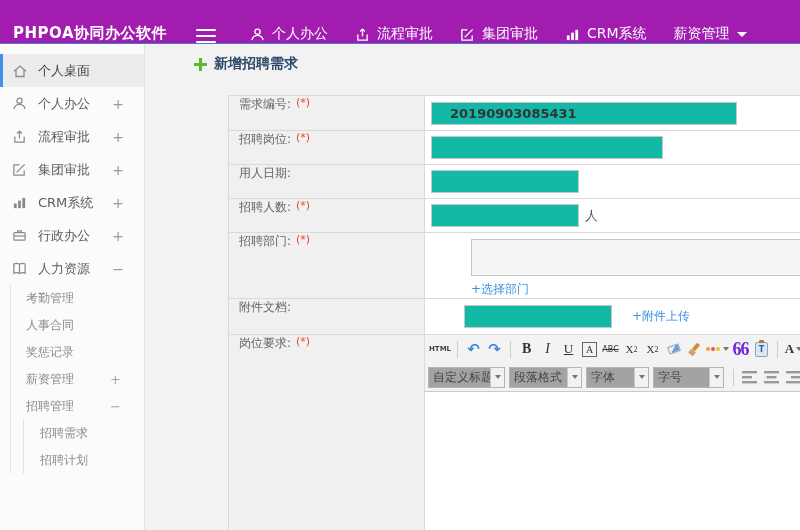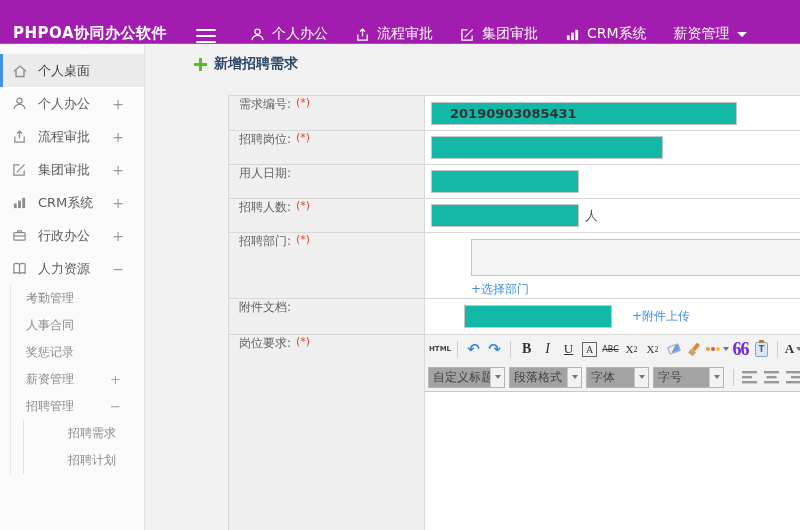--- a/index.html
+++ b/index.html
@@ -26,21 +26,21 @@
   .side-item { height:33px; display:flex; align-items:center; padding-left:12px;
     color:#5c5c5c; font-size:13px; position:relative; cursor:pointer; }
   .side-item .ic { width:17px; height:17px; margin-right:9px; display:flex; align-items:center; }
   .side-item .exp { position:absolute; right:20px; color:#999; font-size:14px; font-weight:400; }
   .side-item.active { background:#ececec; border-left:3px solid #4590e8; padding-left:9px; color:#3f3f3f; }
   .submenu { border-left:1px solid #e6e6e6; margin-left:10px; }
   .sub-item { height:27px; display:flex; align-items:center; padding-left:15px;
     font-size:12px; color:#8b8b8b; position:relative; cursor:pointer; }
   .sub-item .exp { position:absolute; right:23px; color:#a5a5a5; font-size:13px; }
   .submenu2 { border-left:1px solid #e2e2e2; margin-left:12px; }
-  .submenu2 .sub-item { padding-left:16px;justify-content:center; }
+  .submenu2 .sub-item { padding-left:16px; }
 
   
   .content { position:absolute; left:146px; top:44px; right:0; bottom:0; background:#f2f2f2; overflow:hidden; }
   .page-head { position:absolute; left:48px; top:11px; display:flex; align-items:center; }
   .page-title { margin-left:7px; font-size:14px; font-weight:bold; color:#2d4a6a; }
 
   .form-table { position:absolute; left:82px; top:51px; width:572px;
     border-top:1px solid #d9d9d9; border-left:1px solid #d9d9d9; background:#fff; }
   .frow { display:flex; border-bottom:1px solid #d9d9d9; background:#fff; }
   .frow .lbl { flex:none; width:196px; background:#f0f0f0; border-right:1px solid #d9d9d9;

